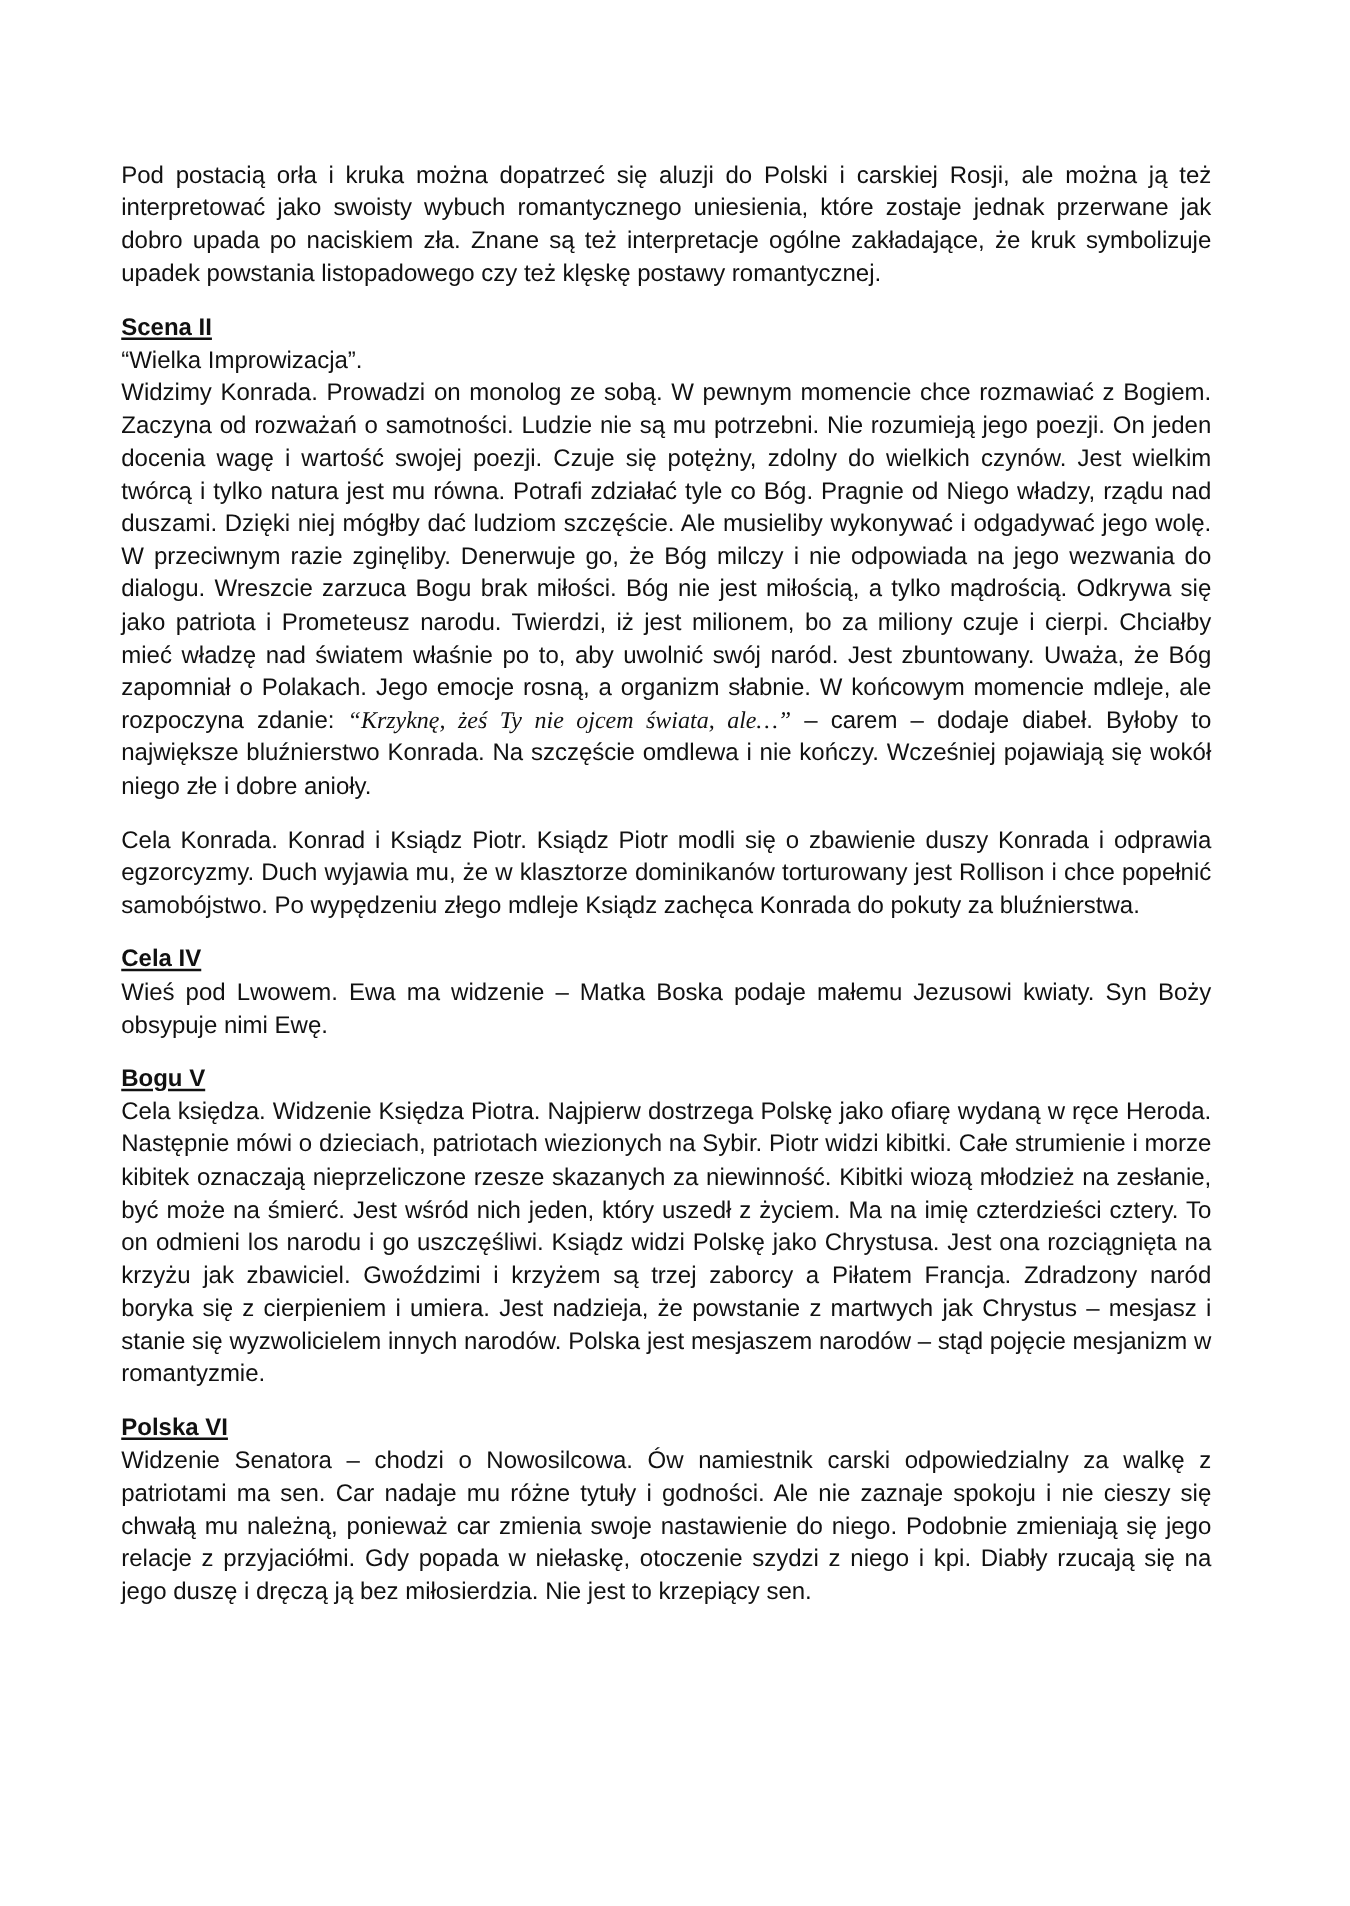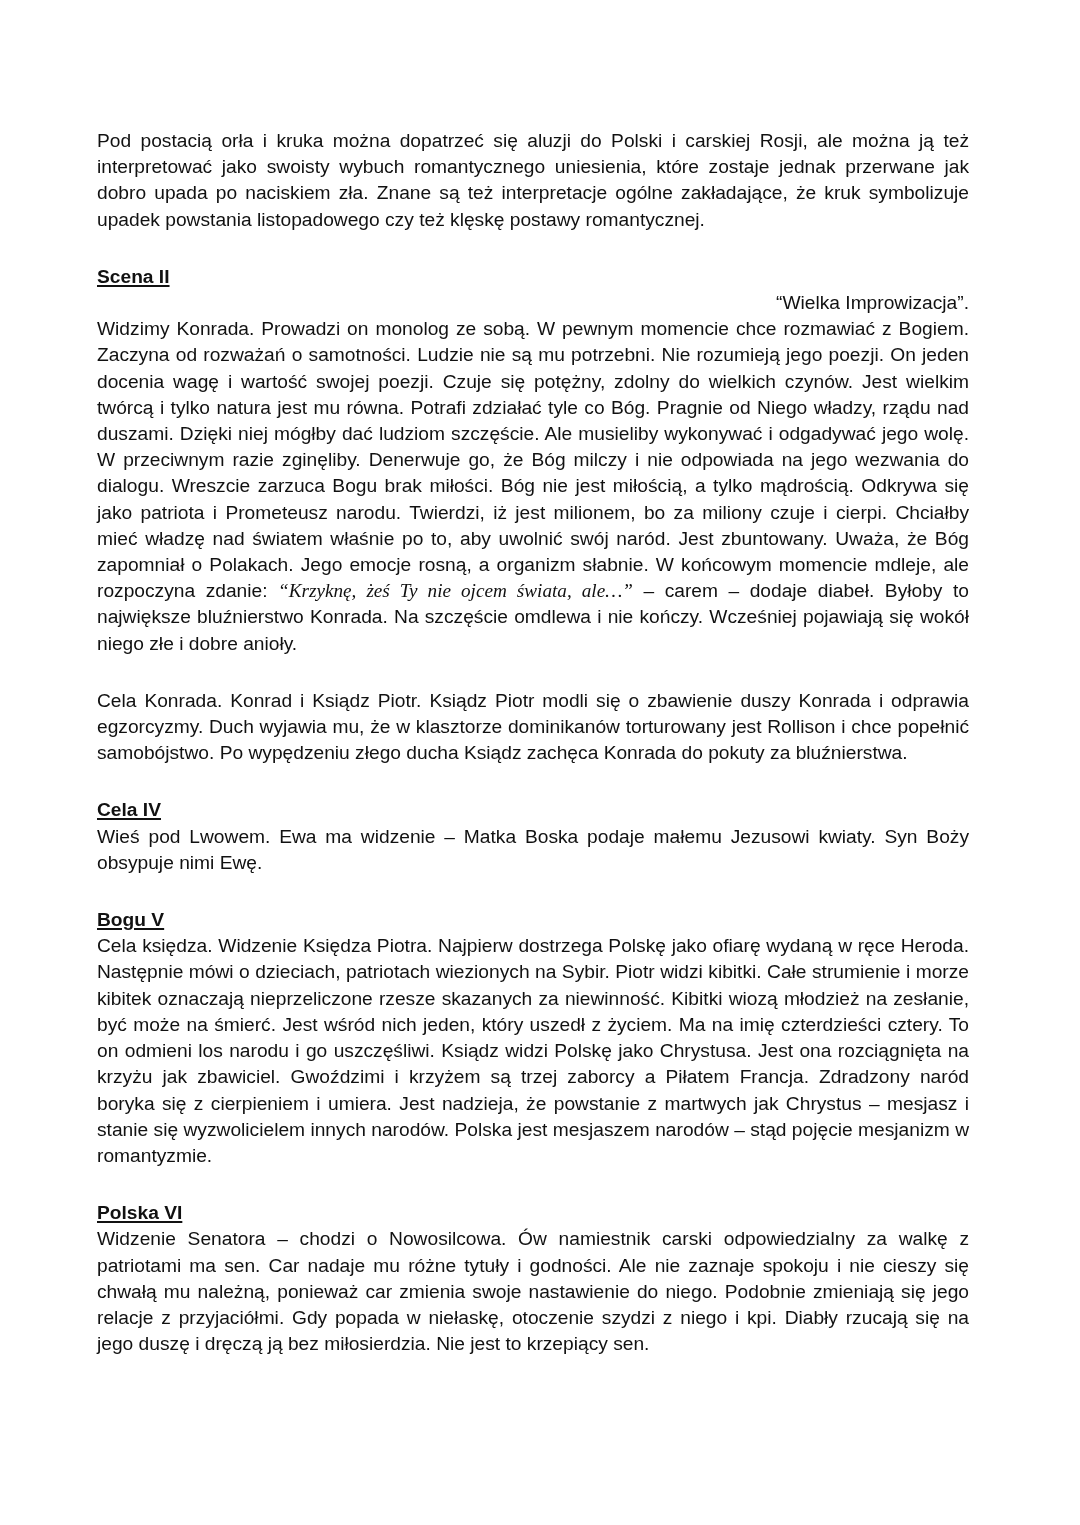--- a/index.html
+++ b/index.html
@@ -21,50 +21,49 @@
       font-family: "Liberation Sans", sans-serif;
       font-size: 19.2px;
       line-height: 26.2px;
       color: #111111;
     }
     .para {
       margin: 0;
       text-align: justify;
     }
     .section {
-      margin-top: 31px;
+      margin-top: 17px;
     }
     .heading {
       font-weight: bold;
       text-decoration: underline;
       text-decoration-thickness: 2px;
       text-underline-offset: 2px;
       margin: 0;
     }
     .subtitle {
       margin: 0;
-      text-align: right;
     }
     .italic { font-style: italic; font-family: Liberation Serif, serif; }
   </style>
 </head>
 <body>
 
 <div class="page">
 
   <p class="para">Pod postacią orła i kruka można dopatrzeć się aluzji do Polski i carskiej Rosji, ale można ją też interpretować jako swoisty wybuch romantycznego uniesienia, które zostaje jednak przerwane jak dobro upada po naciskiem zła. Znane są też interpretacje ogólne zakładające, że kruk symbolizuje upadek powstania listopadowego czy też klęskę postawy romantycznej.</p>
 
   <div class="section">
     <p class="heading">Scena II</p>
     <p class="subtitle">“Wielka Improwizacja”.</p>
     <p class="para"><span>Widzimy Konrada. Prowadzi on monolog ze sobą. W pewnym momencie chce rozmawiać z Bogiem. Zaczyna od rozważań o samotności. Ludzie nie są mu potrzebni. Nie rozumieją jego poezji. On jeden docenia wagę i wartość swojej poezji. Czuje się potężny, zdolny do wielkich czynów. Jest wielkim twórcą i tylko natura jest mu równa. Potrafi zdziałać tyle co Bóg. Pragnie od Niego władzy, rządu nad duszami. Dzięki niej mógłby dać ludziom szczęście. Ale musieliby wykonywać i odgadywać jego wolę. W przeciwnym razie zginęliby. Denerwuje go, że Bóg milczy i nie odpowiada na jego wezwania do dialogu. Wreszcie zarzuca Bogu brak miłości. Bóg nie jest miłością, a tylko mądrością. Odkrywa się jako patriota i Prometeusz narodu. Twierdzi, iż jest milionem, bo za miliony czuje i cierpi. Chciałby mieć władzę nad światem właśnie po to, aby uwolnić swój naród. Jest zbuntowany. Uważa, że Bóg zapomniał o Polakach. Jego emocje rosną, a organizm słabnie. W końcowym momencie mdleje, ale rozpoczyna zdanie: </span><span class="italic">“Krzyknę, żeś Ty nie ojcem świata, ale…”</span><span> – carem – dodaje diabeł. Byłoby to największe bluźnierstwo Konrada. Na szczęście omdlewa i nie kończy. Wcześniej pojawiają się wokół niego złe i dobre anioły.</span></p>
   </div>
 
   <div class="section">
-    <p class="para">Cela Konrada. Konrad i Ksiądz Piotr. Ksiądz Piotr modli się o zbawienie duszy Konrada i odprawia egzorcyzmy. Duch wyjawia mu, że w klasztorze dominikanów torturowany jest Rollison i chce popełnić samobójstwo. Po wypędzeniu złego ducha Ksiądz zachęca Konrada do pokuty za bluźnierstwa.</p>
+    <p class="para">Cela Konrada. Konrad i Ksiądz Piotr. Ksiądz Piotr modli się o zbawienie duszy Konrada i odprawia egzorcyzmy. Duch wyjawia mu, że w klasztorze dominikanów torturowany jest Rollison i chce popełnić samobójstwo. Po wypędzeniu złego mdleje Ksiądz zachęca Konrada do pokuty za bluźnierstwa.</p>
   </div>
 
   <div class="section">
     <p class="heading">Cela IV</p>
     <p class="para">Wieś pod Lwowem. Ewa ma widzenie – Matka Boska podaje małemu Jezusowi kwiaty. Syn Boży obsypuje nimi Ewę.</p>
   </div>
 
   <div class="section">
     <p class="heading">Bogu V</p>
     <p class="para">Cela księdza. Widzenie Księdza Piotra. Najpierw dostrzega Polskę jako ofiarę wydaną w ręce Heroda. Następnie mówi o dzieciach, patriotach wiezionych na Sybir. Piotr widzi kibitki. Całe strumienie i morze kibitek oznaczają nieprzeliczone rzesze skazanych za niewinność. Kibitki wiozą młodzież na zesłanie, być może na śmierć. Jest wśród nich jeden, który uszedł z życiem. Ma na imię czterdzieści cztery. To on odmieni los narodu i go uszczęśliwi. Ksiądz widzi Polskę jako Chrystusa. Jest ona rozciągnięta na krzyżu jak zbawiciel. Gwoździmi i krzyżem są trzej zaborcy a Piłatem Francja. Zdradzony naród boryka się z cierpieniem i umiera. Jest nadzieja, że powstanie z martwych jak Chrystus – mesjasz i stanie się wyzwolicielem innych narodów. Polska jest mesjaszem narodów – stąd pojęcie mesjanizm w romantyzmie.</p>

